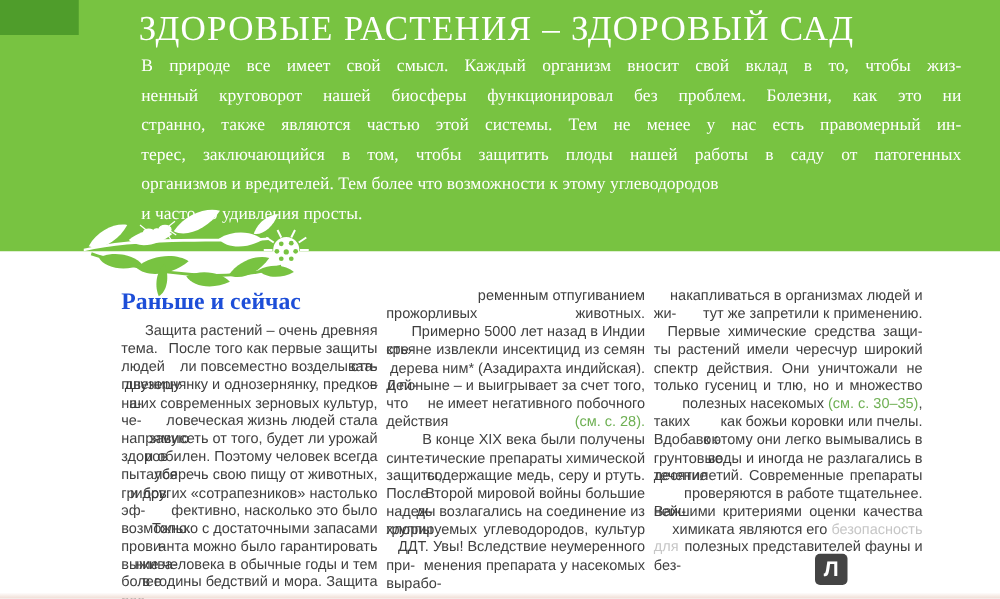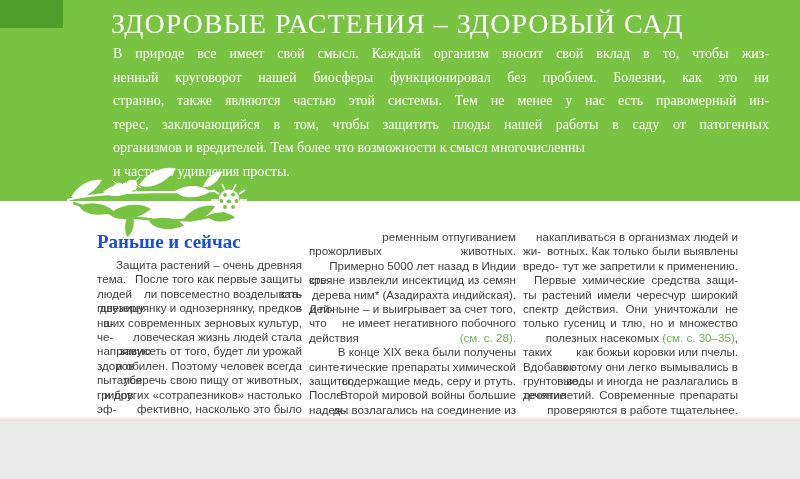--- a/index.html
+++ b/index.html
@@ -1,16 +1,16 @@
 <!DOCTYPE html>
 <html><head>
 <meta charset="utf-8">
 <style>
   html,body{margin:0;padding:0;background:#e9e9e9;}
-  .page{position:relative;width:800px;height:421px;background:#ffffff;overflow:hidden;
+  .page{position:relative;width:800px;height:479px;background:#ffffff;overflow:hidden;
         font-family:"Liberation Sans", sans-serif;}
   
   .green-band{position:absolute;left:0;top:0;width:800px;height:201px;background:#78c341;}
   .dark-corner{position:absolute;left:0;top:0;width:63px;height:28px;background:#4f9d2b;}
   .title{position:absolute;left:111px;top:8px;margin:0;font-family:"Liberation Serif", serif;
          font-weight:400;font-size:28px;letter-spacing:1px;color:#ffffff;white-space:nowrap;}
   .intro{position:absolute;left:113px;top:42px;width:656px;font-family:"Liberation Serif", serif;
          font-size:14px;}
   .intro .tline{line-height:23.6px;}
   
@@ -43,21 +43,21 @@
 <div class="page">
 
   <div class="green-band">
     <div class="dark-corner"></div>
     <h1 class="title">ЗДОРОВЫЕ РАСТЕНИЯ – ЗДОРОВЫЙ САД</h1>
     <div class="intro">
         <div class="tline just"><span class="seg-w">В природе все имеет свой смысл. Каждый организм вносит свой вклад в то, чтобы жиз-</span></div>
         <div class="tline just"><span class="seg-w">ненный круговорот нашей биосферы функционировал без проблем. Болезни, как это ни</span></div>
         <div class="tline just"><span class="seg-w">странно, также являются частью этой системы. Тем не менее у нас есть правомерный ин-</span></div>
         <div class="tline just"><span class="seg-w">терес, заключающийся в том, чтобы защитить плоды нашей работы в саду от патогенных</span></div>
-        <div class="tline"><span class="seg-w">организмов и вредителей. Тем более что возможности к смысл многочисленны</span></div>
+        <div class="tline"><span class="seg-w">организмов и вредителей. Тем более что возможности к этому углеводородов</span></div>
         <div class="tline"><span class="seg-w">и часто до удивления просты.</span></div>
       </div>
   </div>
 
   <svg class="decor" viewBox="0 0 280 82" xmlns="http://www.w3.org/2000/svg">
 
     <g fill="#ffffff">
       <path d="M12,36 C60,24 120,30 160,27 L160,29 C120,32 60,27 12,38 Z"></path>
       <g transform="translate(16,34) rotate(-14)">
           <path d="M0,0 C10,-11 26,-13 34,-9 C24,2 8,6 0,0 Z"></path>
@@ -171,21 +171,20 @@
       <div class="tline just"><span class="seg-n">тические препараты химической защиты,</span></div>
       <div class="tline just"><span class="seg-n">содержащие медь, серу и ртуть. После</span></div>
       <div class="tline just"><span class="seg-n">Второй мировой войны большие надеж-</span></div>
       <div class="tline just"><span class="seg-n">ды возлагались на соединение из группы</span></div>
       <div class="tline just"><span class="seg-n">хлорируемых углеводородов, культур</span></div>
       <div class="tline just"><span class="seg-n">ДДТ. Увы! Вследствие неумеренного при-</span></div>
       <div class="tline just"><span class="seg-n">менения препарата у насекомых вырабо-</span></div>
     </div>
   <div class="col col3">
       <div class="tline just"><span class="seg-n">накапливаться в организмах людей и жи-</span></div>
-      <div class="tline just"><span class="seg-n">вотных. Как только были выявлены вредо-</span></div>
       <div class="tline"><span class="seg-n">тут же запретили к применению.</span></div>
       <div class="tline just ind"><span class="seg-n">Первые химические средства защи-</span></div>
       <div class="tline just"><span class="seg-n">ты растений имели чересчур широкий</span></div>
       <div class="tline just"><span class="seg-n">спектр действия. Они уничтожали не</span></div>
       <div class="tline just"><span class="seg-n">только гусениц и тлю, но и множество</span></div>
       <div class="tline just"><span class="seg-n">полезных насекомых </span><span class="seg-g">(см. с. 30–35)</span><span class="seg-n">, таких</span></div>
       <div class="tline just"><span class="seg-n">как божьи коровки или пчелы. Вдобавок</span></div>
       <div class="tline just"><span class="seg-n">к этому они легко вымывались в грунтовые</span></div>
       <div class="tline just"><span class="seg-n">воды и иногда не разлагались в течение</span></div>
       <div class="tline just"><span class="seg-n">десятилетий. Современные препараты</span></div>

